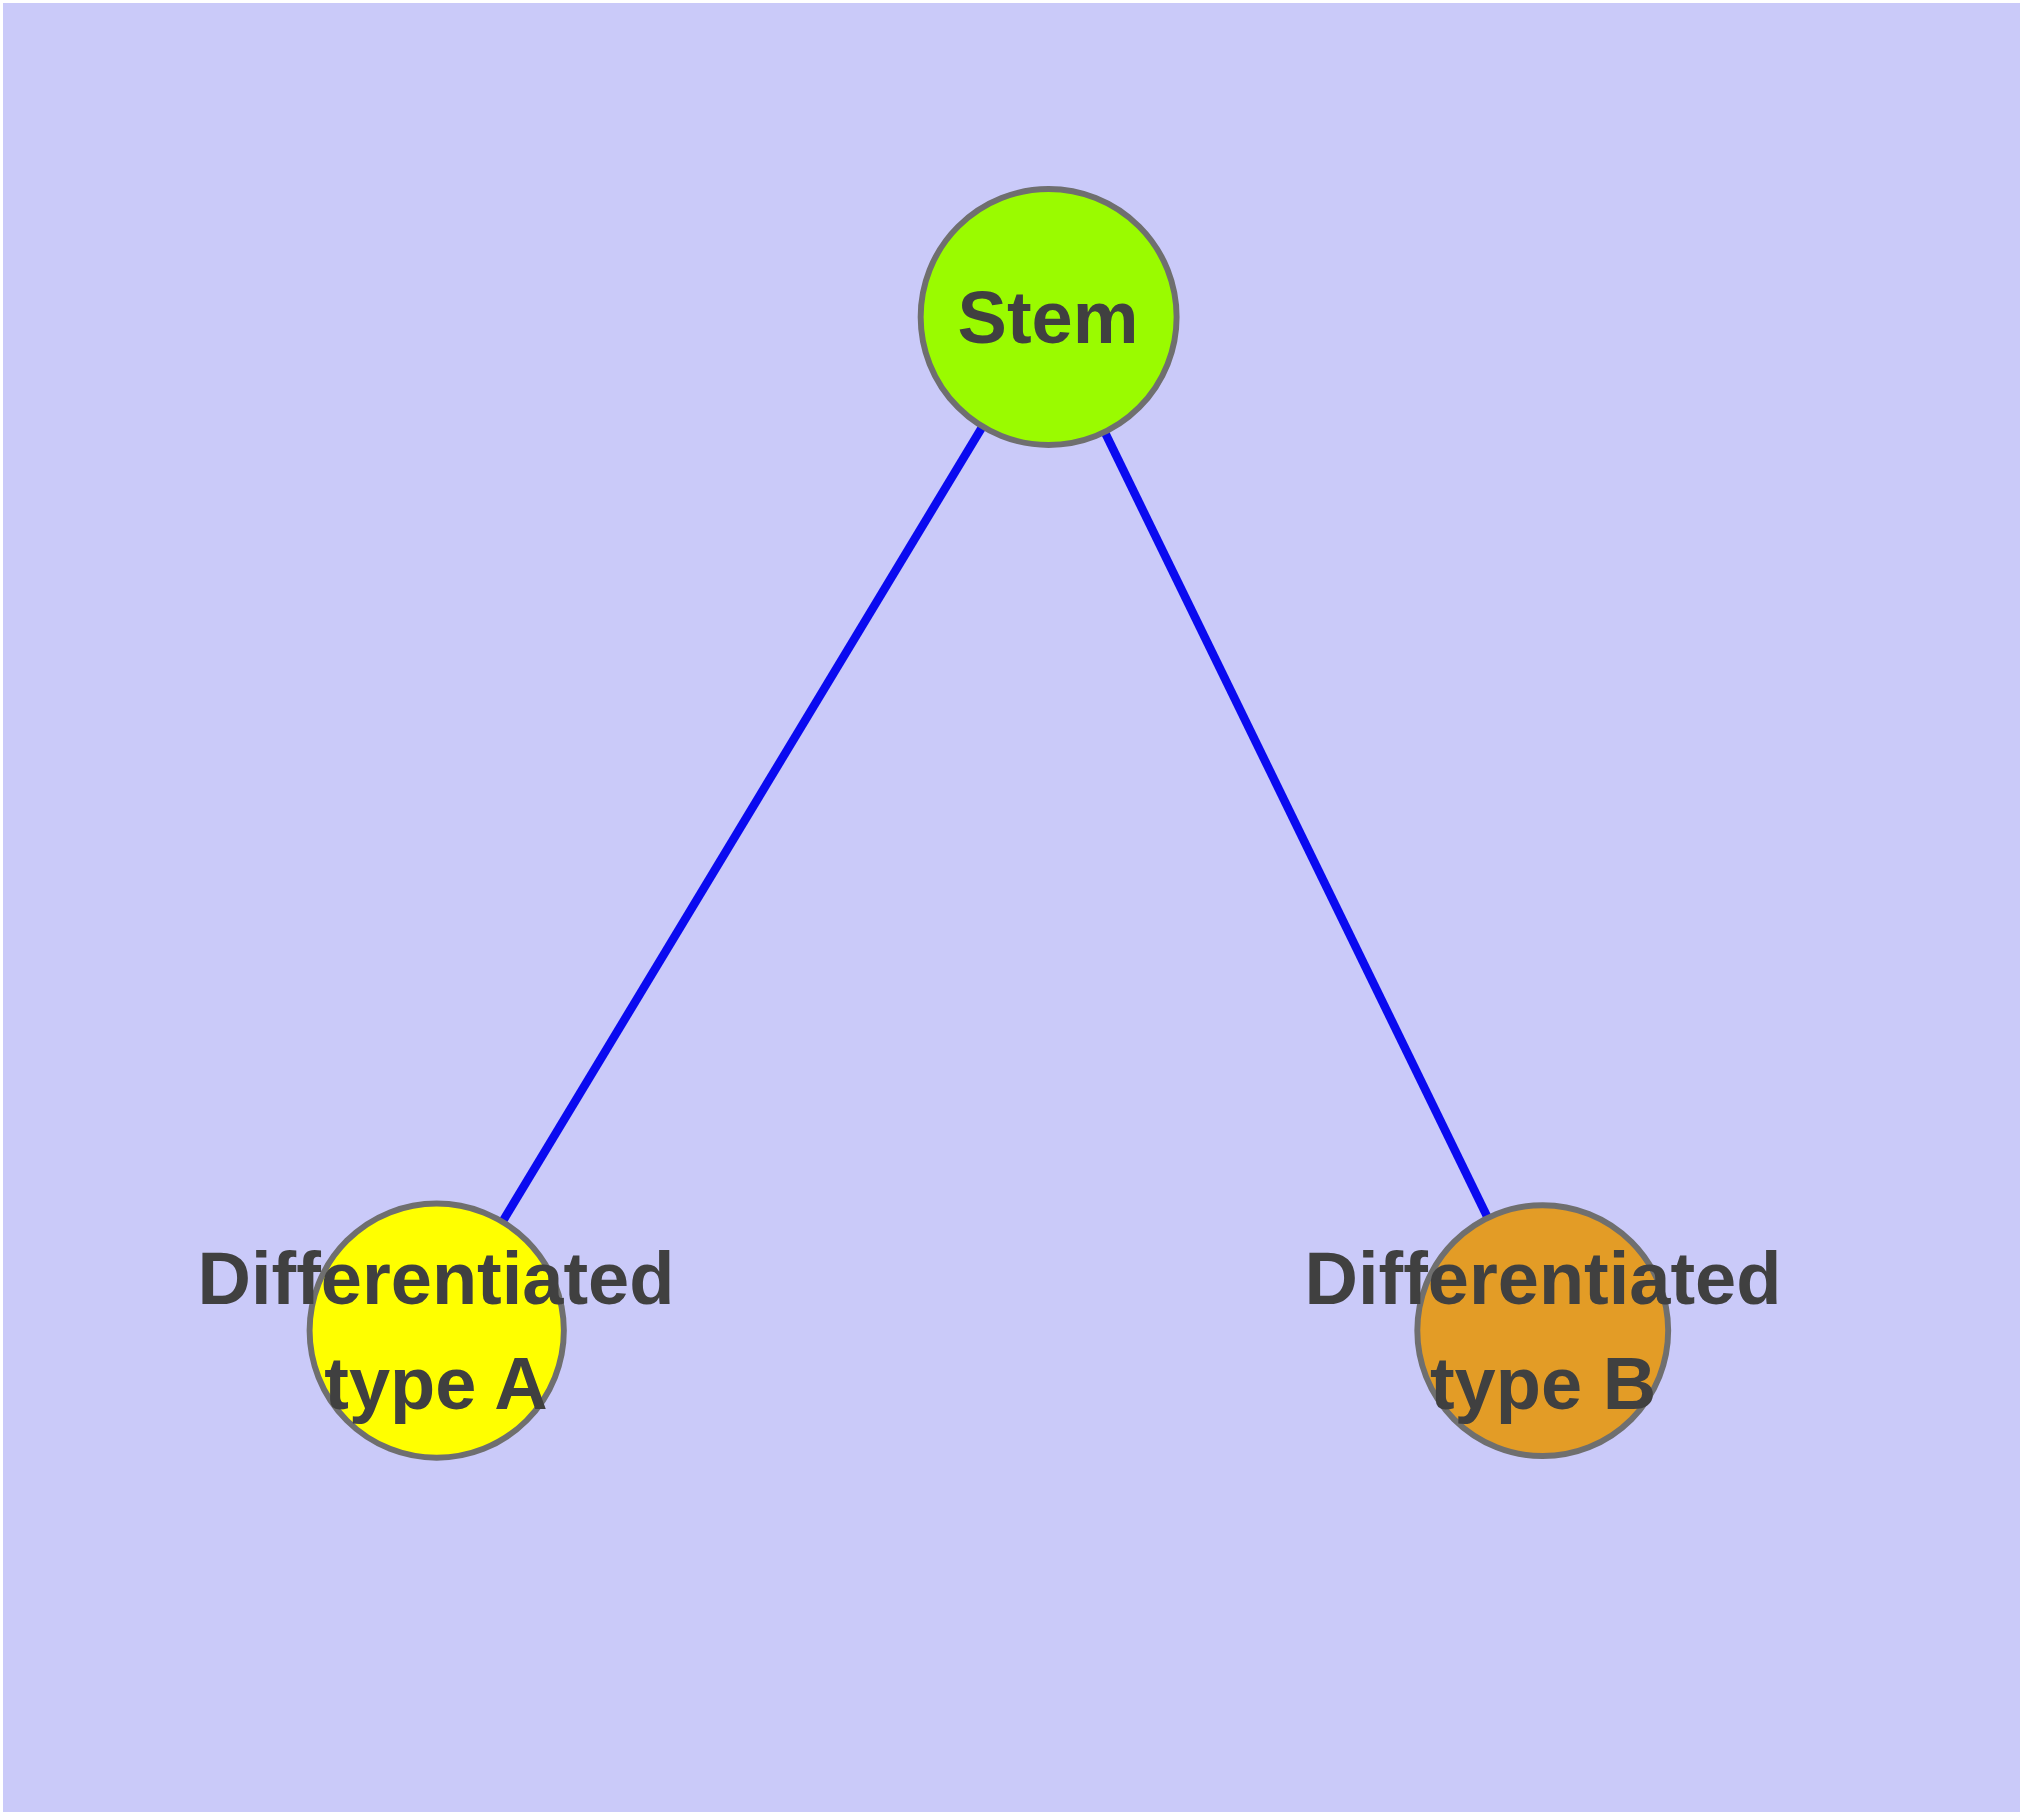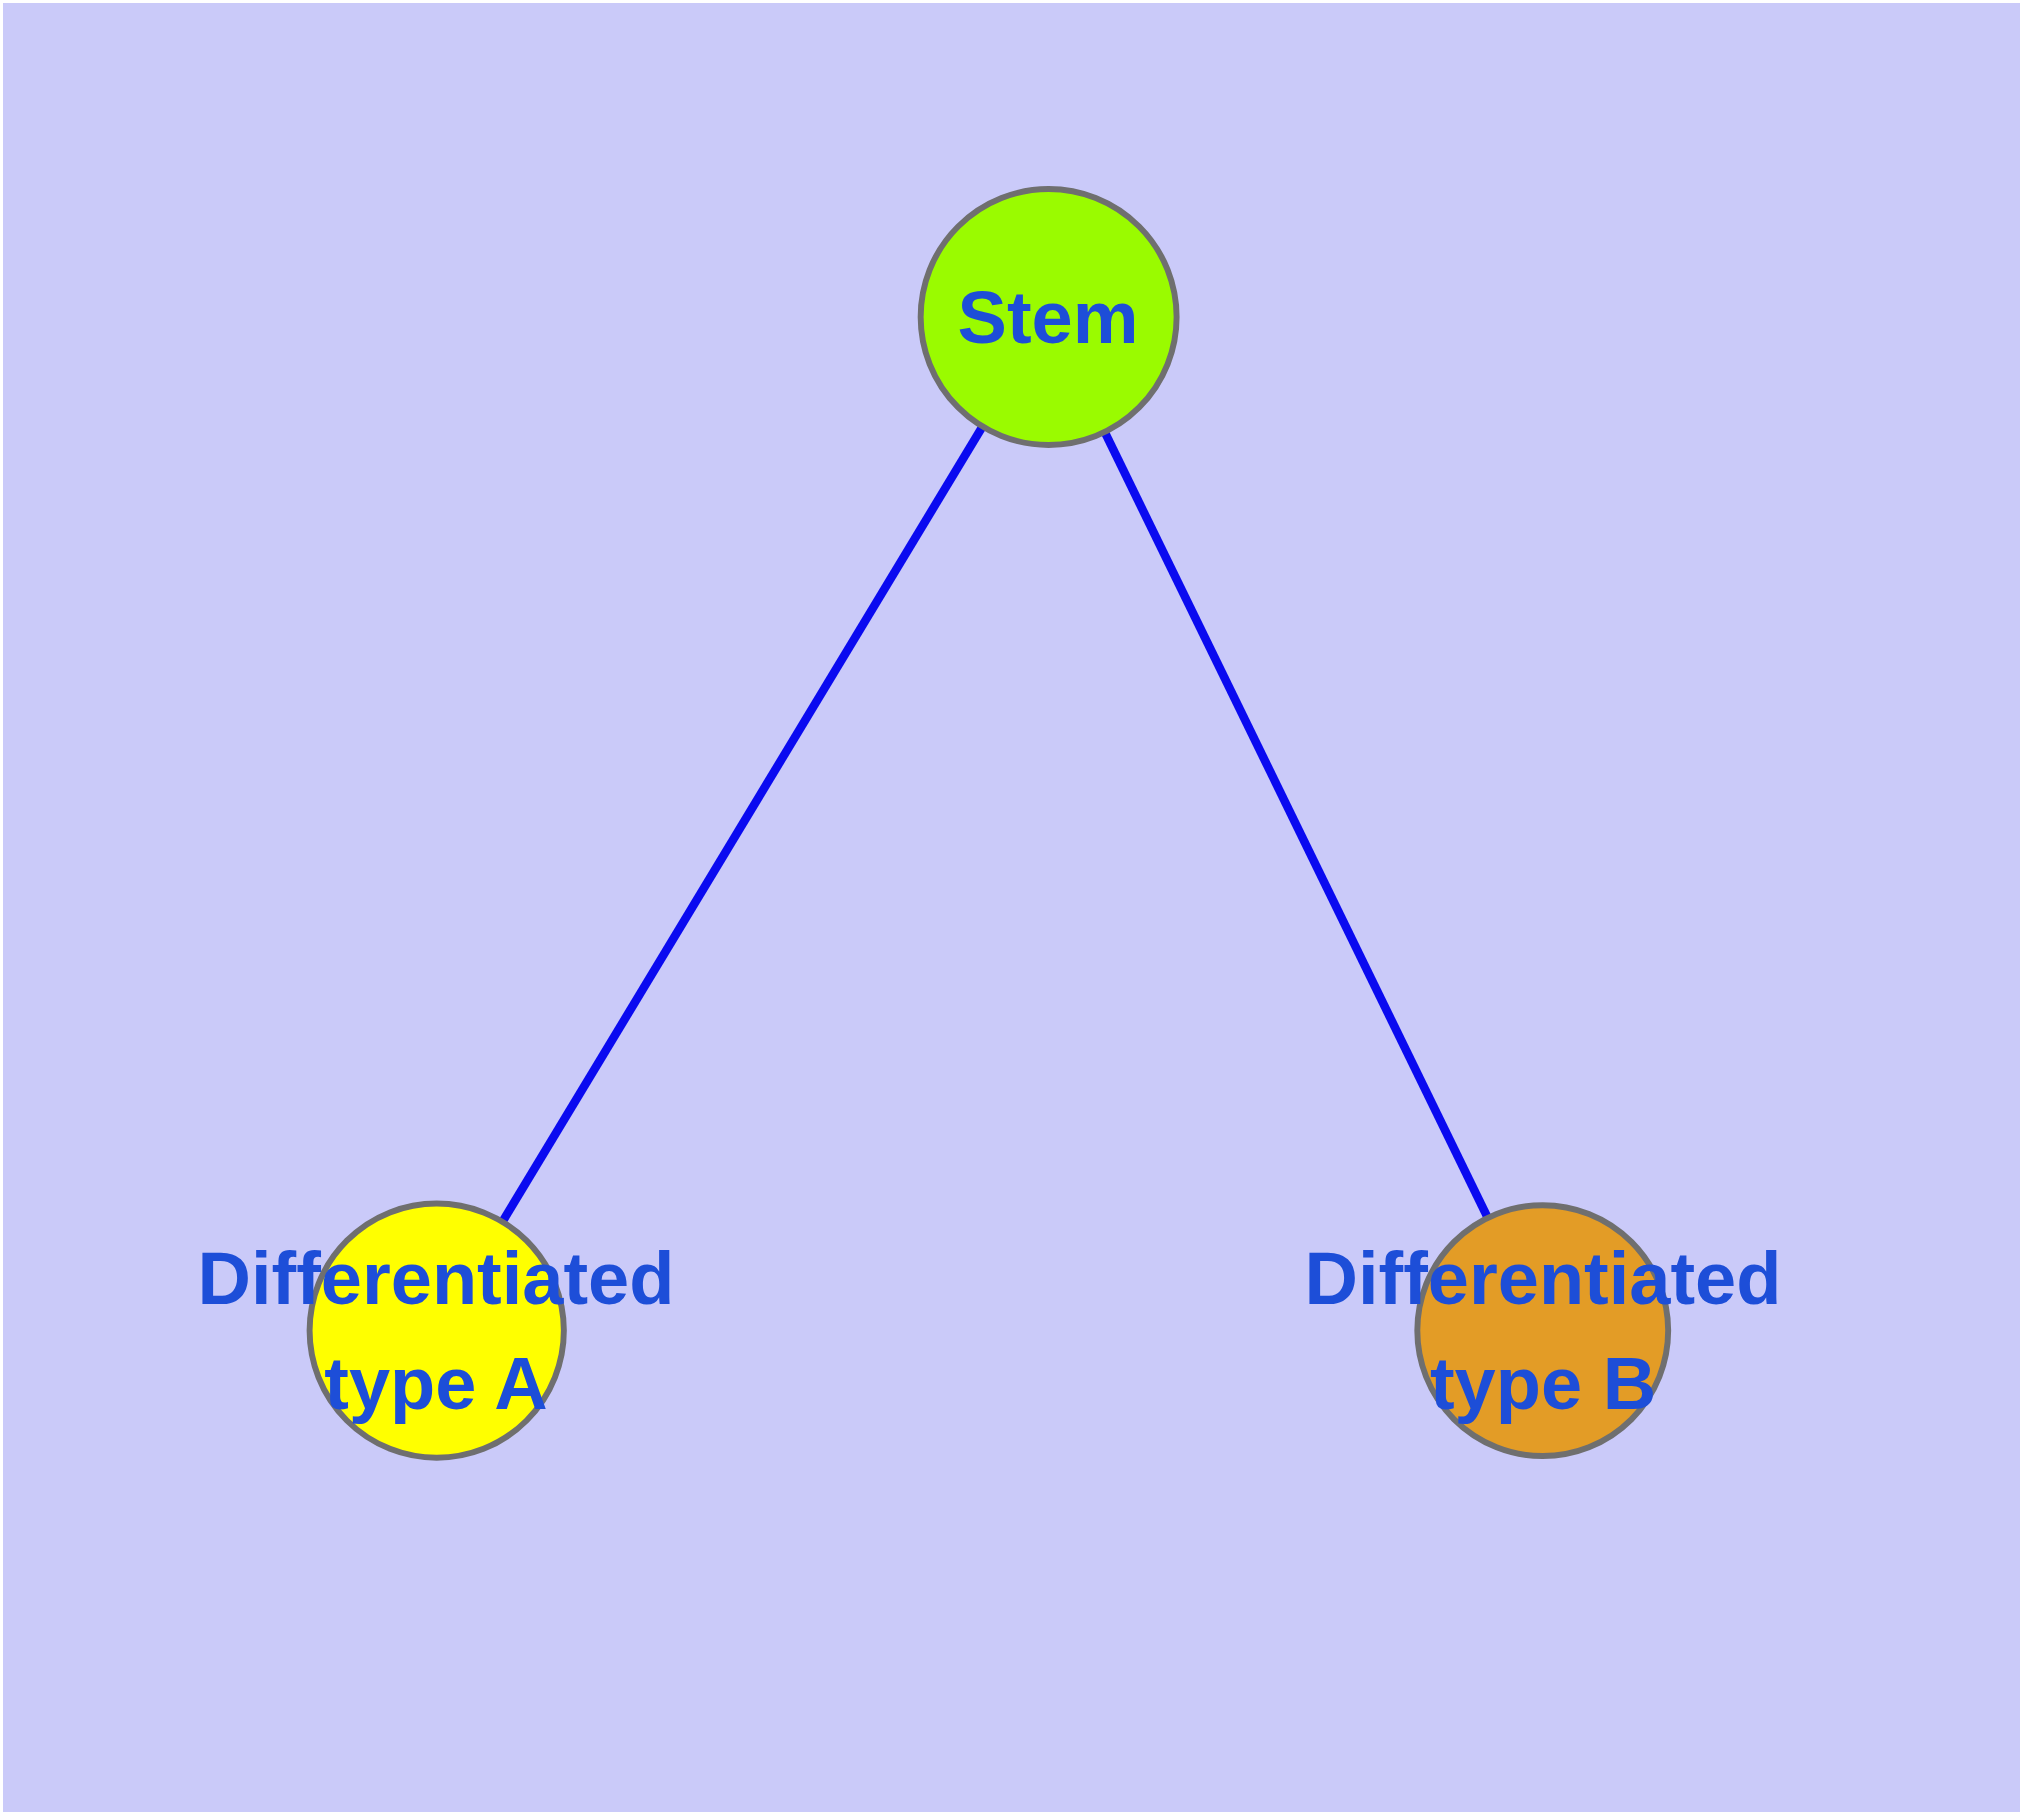--- a/index.html
+++ b/index.html
@@ -30,21 +30,21 @@
     height: 1812px;
   }
   .node-label {
     position: absolute;
     transform: translate(-50%, -50%);
     text-align: center;
     white-space: pre-line;
     font-weight: bold;
     font-size: 74px;
     line-height: 105px;
-    color: #1d4ed8;
+    color: #404040;
     letter-spacing: 0px;
     pointer-events: none;
   }
 </style>
 </head>
 <body>
 
 <div class="page">
   <div class="plot-canvas" style="background: rgb(202, 202, 249);"></div>
   <svg class="graph-svg" viewBox="0 0 2384 2138" xmlns="http://www.w3.org/2000/svg">

